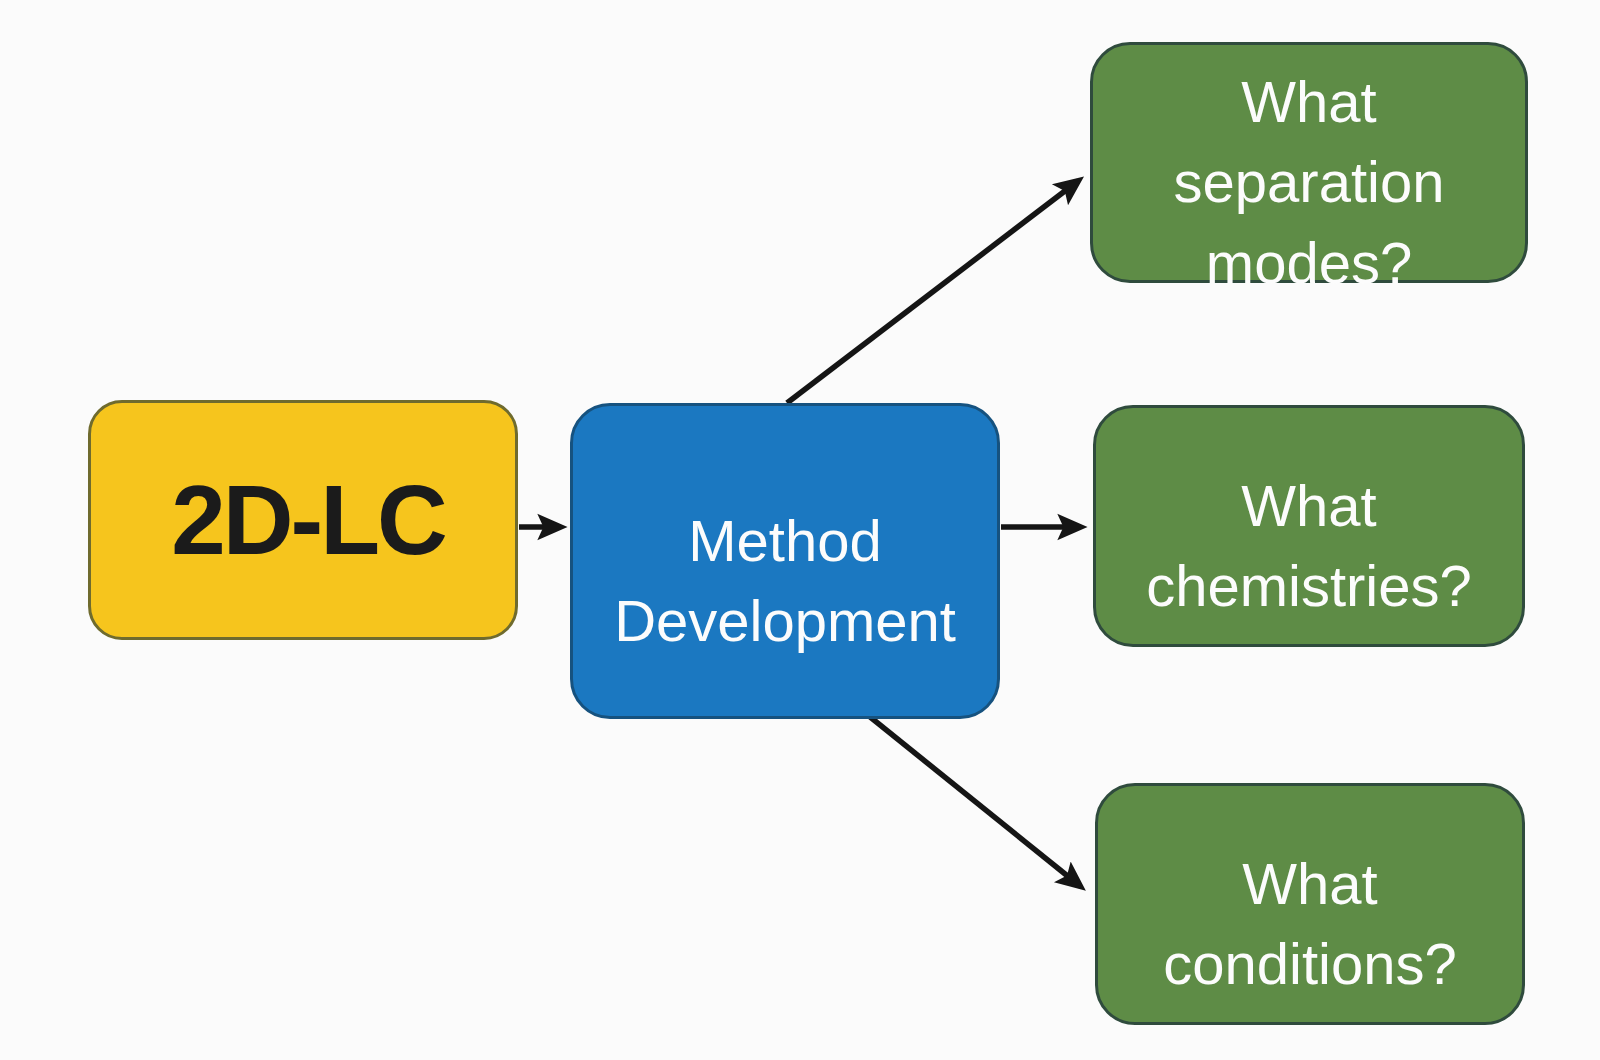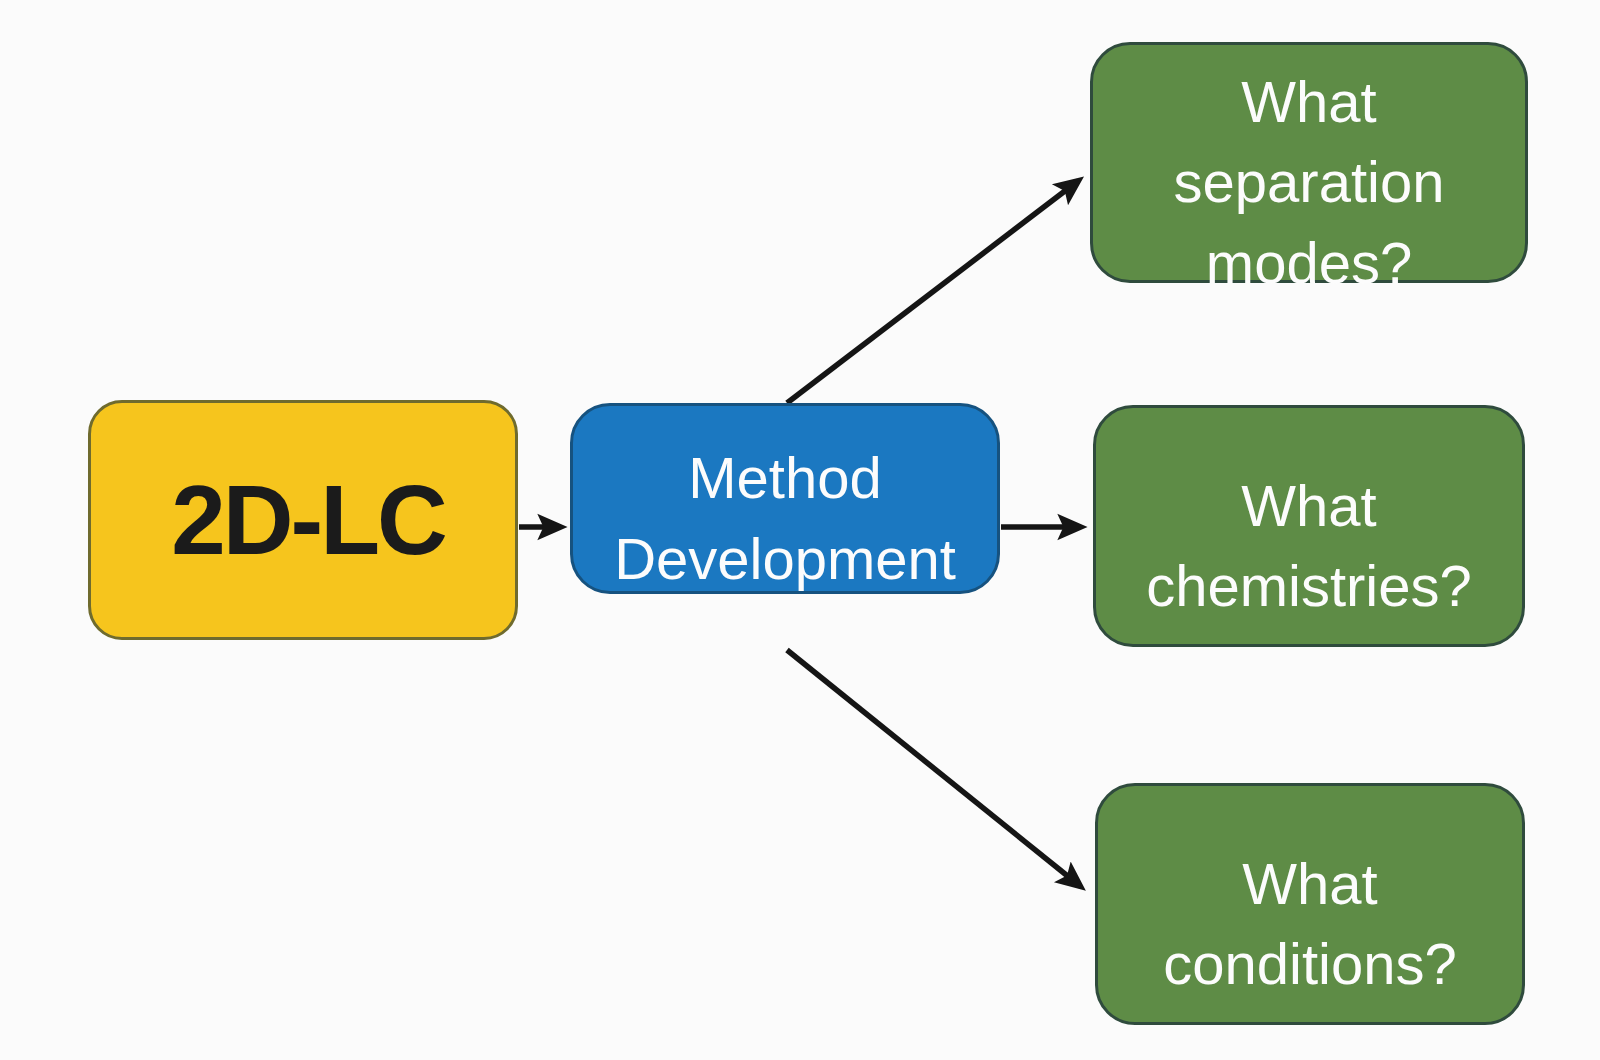--- a/index.html
+++ b/index.html
@@ -53,21 +53,21 @@
   .node-root .label {
     font-size: 98px;
     font-weight: 700;
     letter-spacing: -3px;
     line-height: 1.0;
   }
   .node-center {
     left: 570px;
     top: 403px;
     width: 430px;
-    height: 191px;
+    height: 316px;
     border-radius: 40px;
     border-style: solid;
     border-width: 3px;
   }
   .node-leaf {
     border-radius: 40px;
     border-style: solid;
     border-width: 3px;
   }
   .node-center .label,

